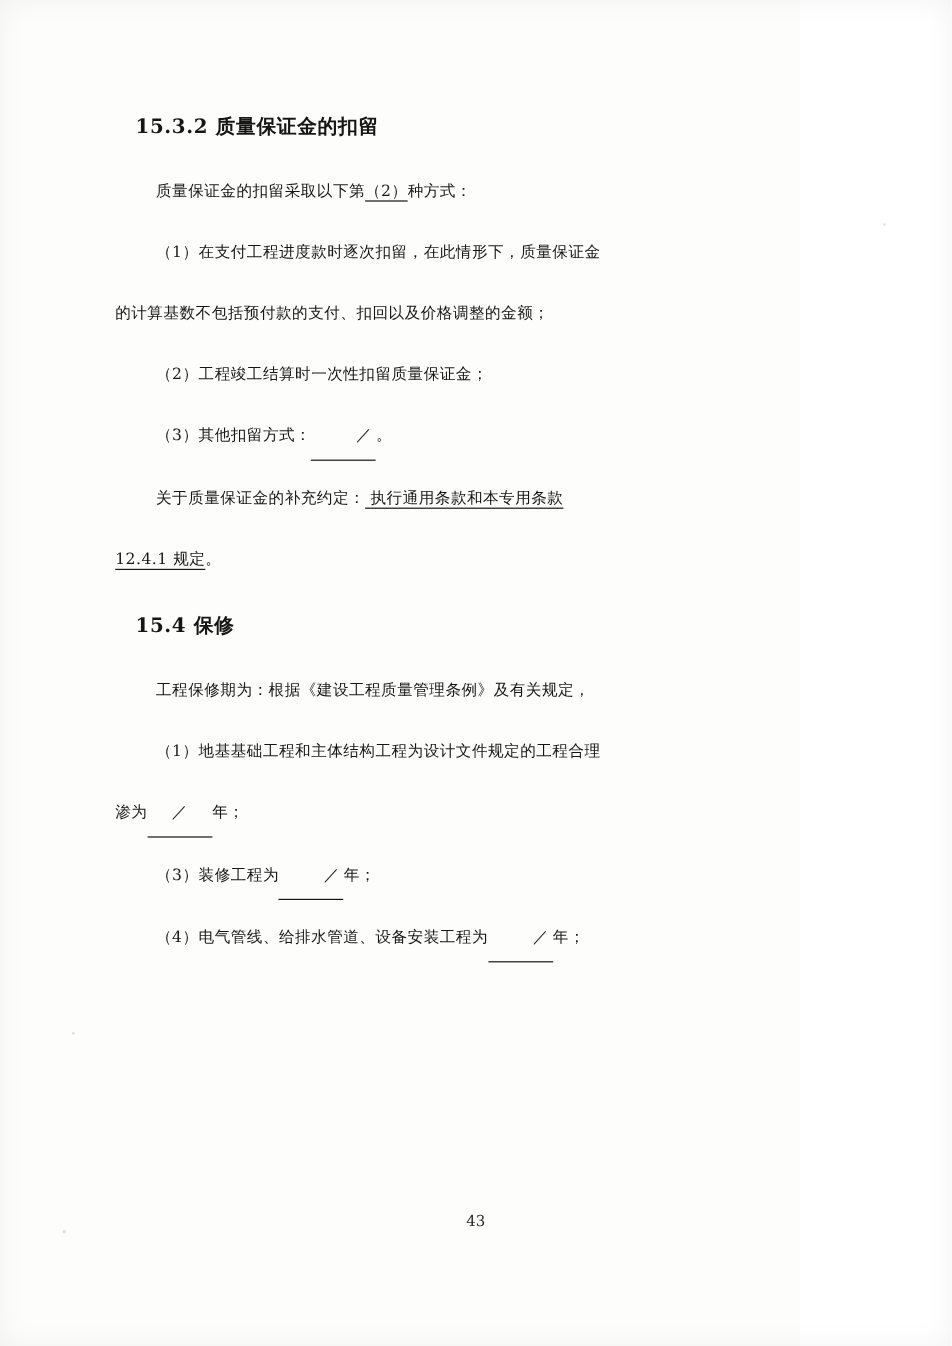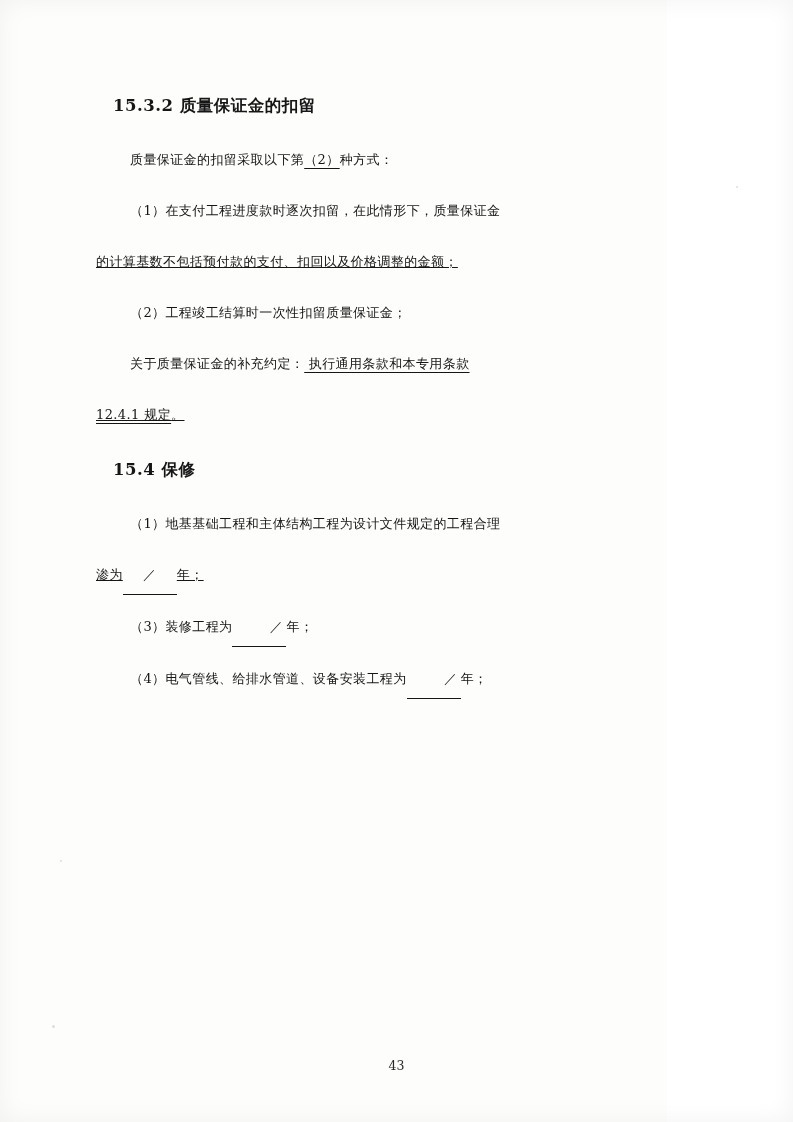--- a/index.html
+++ b/index.html
@@ -39,21 +39,21 @@
   }
   .line {
     font-size: 13px;
     line-height: 38px;
     letter-spacing: 0.4px;
     white-space: pre-wrap;
     color: #161616;
   }
   .indent1 { text-indent: 34px; }
   .indent2 { text-indent: 17px; }
-  .noindent { text-indent: 0; text-decoration: underline; }
+  .noindent { text-indent: 0; }
   .u {
     text-decoration: underline;
     text-underline-offset: 4px;
   }
   .blank {
     display: inline-block;
     min-width: 54px;
     border-bottom: 1px solid #161616;
     text-align: center;
   }
@@ -64,21 +64,20 @@
   }
   .page-number {
     position: absolute;
     top: 1010px;
     left: 0;
     width: 793px;
     text-align: center;
     font-size: 12.5px;
     color: #2a2a2a;
     font-family: "DejaVu Serif", serif;
-    margin-top: 48px;
   }
   .speck {
     position: absolute;
     background: #cfcabf;
     border-radius: 50%;
     opacity: 0.6;
   }
   .s1 { top: 1025px; left: 52px; width: 3px; height: 3px; }
   .s2 { top: 186px; left: 736px; width: 2px; height: 2px; }
   .s3 { top: 860px; left: 60px; width: 2px; height: 2px; }
@@ -89,28 +88,30 @@
 <div class="page">
   <div class="content">
 
     <p class="line heading indent2">15.3.2 质量保证金的扣留</p>
 
     <div id="sec0-lines">
         <p class="line indent1"><span>质量保证金的扣留采取以下第</span><span class="u">（2）</span><span>种方式：</span></p>
         <p class="line indent1"><span>（1）在支付工程进度款时逐次扣留，在此情形下，质量保证金</span></p>
         <p class="line noindent"><span>的计算基数不包括预付款的支付、扣回以及价格调整的金额；</span></p>
         <p class="line indent1"><span>（2）工程竣工结算时一次性扣留质量保证金；</span></p>
+        <p class="line indent1"><span>（3）其他扣留方式：</span><span class="blank">／</span><span>。</span></p>
         <p class="line indent1"><span>关于质量保证金的补充约定：</span><span class="u"> 执行通用条款和本专用条款</span></p>
         <p class="line noindent"><span class="u">12.4.1 规定</span><span>。</span></p>
       </div>
 
     <p class="line heading indent2">15.4 保修</p>
 
 
     <div id="sec2-lines">
+        <p class="line indent1"><span>工程保修期为：根据《建设工程质量管理条例》及有关规定，</span></p>
         <p class="line indent1"><span>（1）地基基础工程和主体结构工程为设计文件规定的工程合理</span></p>
         <p class="line noindent"><span>渗为</span><span class="blank">／</span><span>年；</span></p>
         <p class="line indent1"><span>（3）装修工程为</span><span class="blank">／</span><span>年；</span></p>
         <p class="line indent1"><span>（4）电气管线、给排水管道、设备安装工程为</span><span class="blank">／</span><span>年；</span></p>
       </div>
 
   </div>
 
   <div class="page-number">43</div>
 

